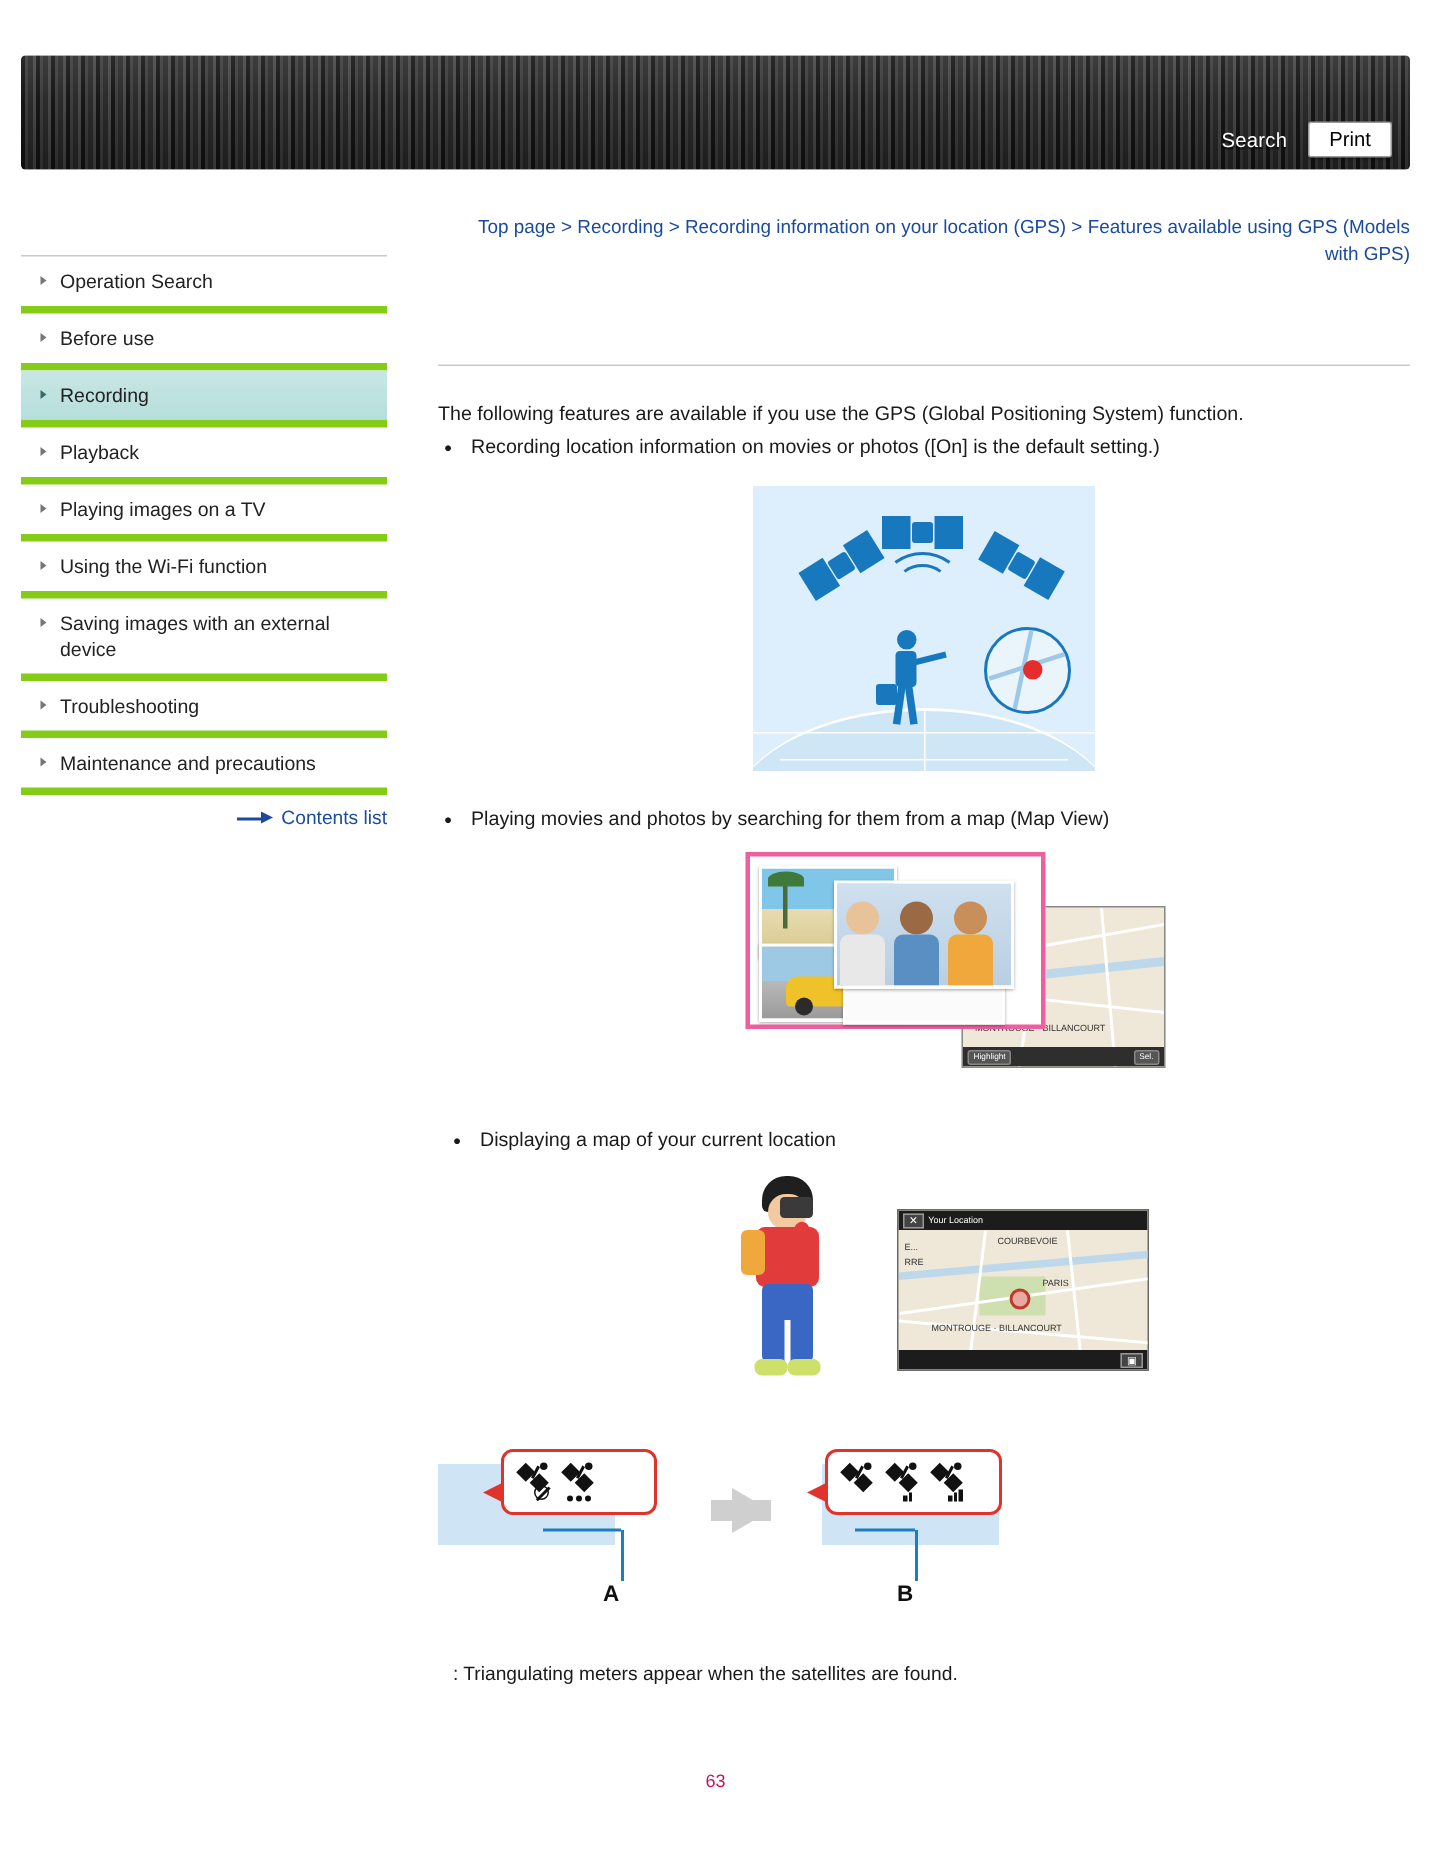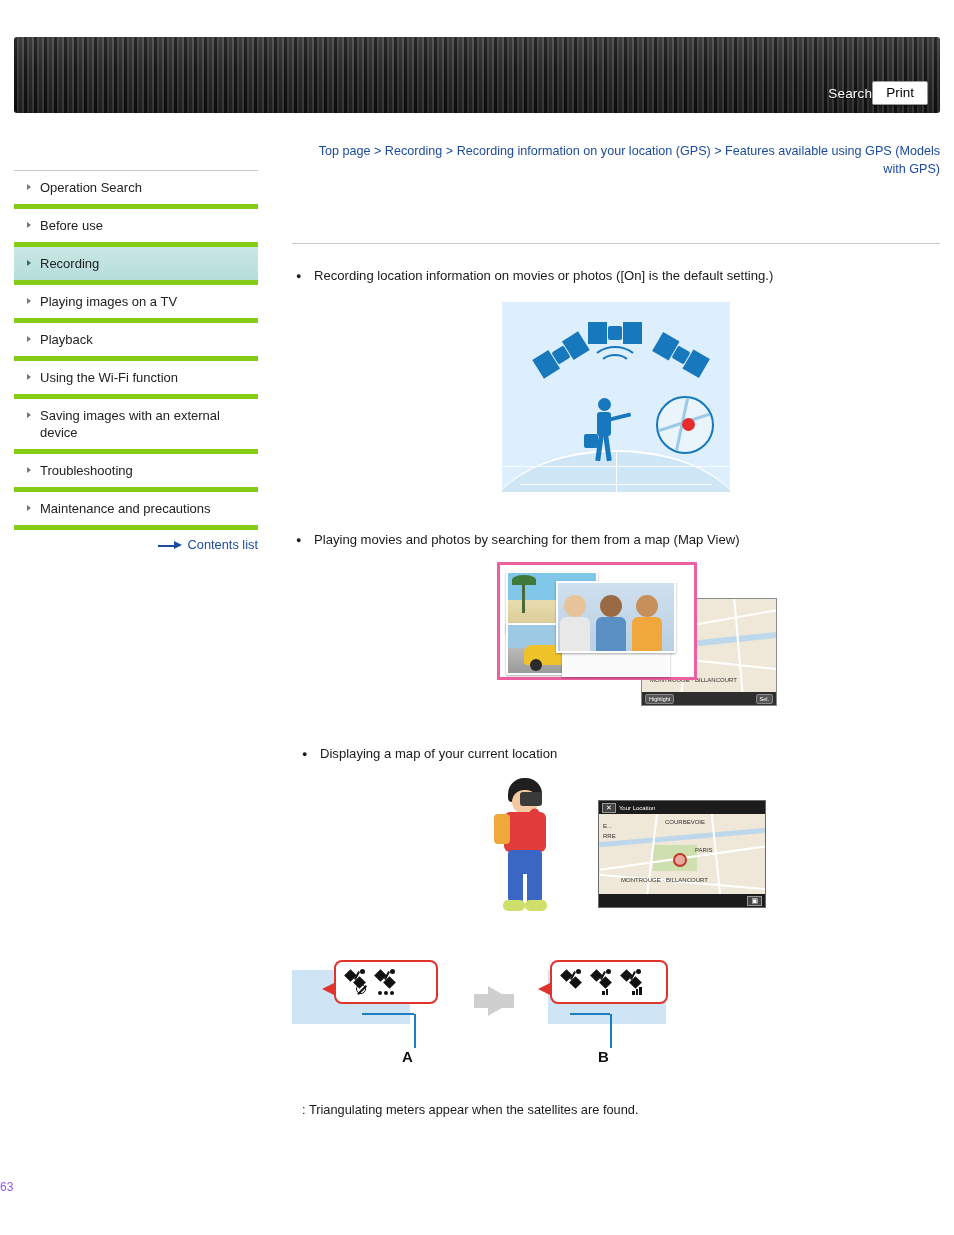--- a/index.html
+++ b/index.html
@@ -28,21 +28,21 @@
       #454545 8px, #454545 10px
     );
     overflow: hidden;
   }
   .banner-sheen {
     position: absolute; left:0; top:0; width:100%; height:100%;
     background: linear-gradient(180deg, rgba(255,255,255,0.10) 0%, rgba(255,255,255,0.02) 40%, rgba(0,0,0,0.25) 100%);
   }
   .banner-tools {
     position: absolute; right: 12px; bottom: 8px;
-    display: flex; align-items: center; 
+    display: flex; align-items: center; gap: 14px;
   }
   .search-link {
     color: #ffffff; font-size: 13.5px; letter-spacing: .2px;
     text-shadow: 0 1px 1px rgba(0,0,0,.8);
     cursor: pointer;
   }
   .print-btn {
     background: #ffffff; color: #000; font-size: 13.5px;
     border: 1px solid #9a9a9a; border-radius: 2px;
     padding: 3px 13px 4px 13px;
@@ -346,22 +346,22 @@
   .leaderA .h { position:absolute; left:-52px; top:-1px; width:52px; height:1.5px; background:#1b7fbf;}
   .leaderB { left:318px; top:54px; width:1.5px; height:34px; background:#1b7fbf; }
   .leaderB .h { position:absolute; left:-40px; top:-1px; width:40px; height:1.5px; background:#1b7fbf;}
   .labelA { position:absolute; left:110px; top:88px; font-size:15px; font-weight:bold; color:#111; }
   .labelB { position:absolute; left:306px; top:88px; font-size:15px; font-weight:bold; color:#111; }
 
   .notes { margin-top: 22px; font-size:12.8px; line-height:19px; color:#1a1a1a; padding-left:10px;}
   .notes div { white-space: nowrap; }
 
   .pagenum {
-    position:absolute; left:0; top:1180px; width:954px; 
-    font-size:12px; color:#8b5cf6;
+    position:absolute; left:0; top:1180px; width:954px; text-align:center;
+    font-size:12px; color:#be185d;
   }
 </style>
 </head>
 <body>
 
 <div class="banner">
   <div class="banner-sheen"></div>
   <div class="banner-tools">
     <span class="search-link">Search</span>
     <span class="print-btn">Print</span>
@@ -386,25 +386,25 @@
   <div class="side-item">
     <span class="arrow"></span>
     <span>Before use</span>
   </div>
   <div class="side-item active">
     <span class="arrow"></span>
     <span>Recording</span>
   </div>
   <div class="side-item">
     <span class="arrow"></span>
+    <span>Playback</span>
+  </div>
+  <div class="side-item">
+    <span class="arrow"></span>
     <span>Playing images on a TV</span>
-  </div>
-  <div class="side-item">
-    <span class="arrow"></span>
-    <span>Playback</span>
   </div>
   <div class="side-item">
     <span class="arrow"></span>
     <span>Using the Wi-Fi function</span>
   </div>
   <div class="side-item">
     <span class="arrow"></span>
     <span>Saving images with an external device</span>
   </div>
   <div class="side-item">
@@ -417,20 +417,21 @@
   </div>
 </div>
 
 <div class="contents-list">
   <span class="cl-arrow"></span><span class="cl-link">Contents list</span>
 </div>
 
 <div class="main">
   <div class="hr"></div>
 
+  <div class="intro">The following features are available if you use the GPS (Global Positioning System) function.</div>
 
   <div class="bullet">Recording location information on movies or photos ([On] is the default setting.)</div>
 
   <div class="fig1">
     <div class="globe">
         <div class="globe-v"></div>
       </div>
     <div class="sat sat1">
       <div class="panel l"></div>
         <div class="body"></div>
@@ -456,21 +457,21 @@
         <div class="leg2"></div>
         <div class="bag"></div>
     </div>
     <div class="mapcircle">
       <div class="road1"></div>
         <div class="road2"></div>
         <div class="dot"></div>
     </div>
   </div>
 
-  <div class="bullet" style="margin-top:38px;">Playing movies and photos by searching for them from a map (Map View)</div>
+  <div class="bullet" style="margin-top:22px;">Playing movies and photos by searching for them from a map (Map View)</div>
 
   <div class="fig2">
     <div class="maptile">
       <div class="mgreen" style="left:4px;top:6px;width:40px;height:26px;"></div>
       <div class="mwater" style="left:0;top:40px;width:136px;height:6px;transform:rotate(-6deg);"></div>
       <div class="mroad" style="left:0;top:22px;width:136px;height:2px;transform:rotate(-10deg);"></div>
       <div class="mroad" style="left:0;top:62px;width:136px;height:2px;transform:rotate(6deg);"></div>
       <div class="mroad" style="left:44px;top:0;width:2px;height:108px;transform:rotate(8deg);"></div>
       <div class="mroad" style="left:96px;top:0;width:2px;height:108px;transform:rotate(-5deg);"></div>
       <div class="mlabel" style="left:24px;top:36px;">PARIS</div>

